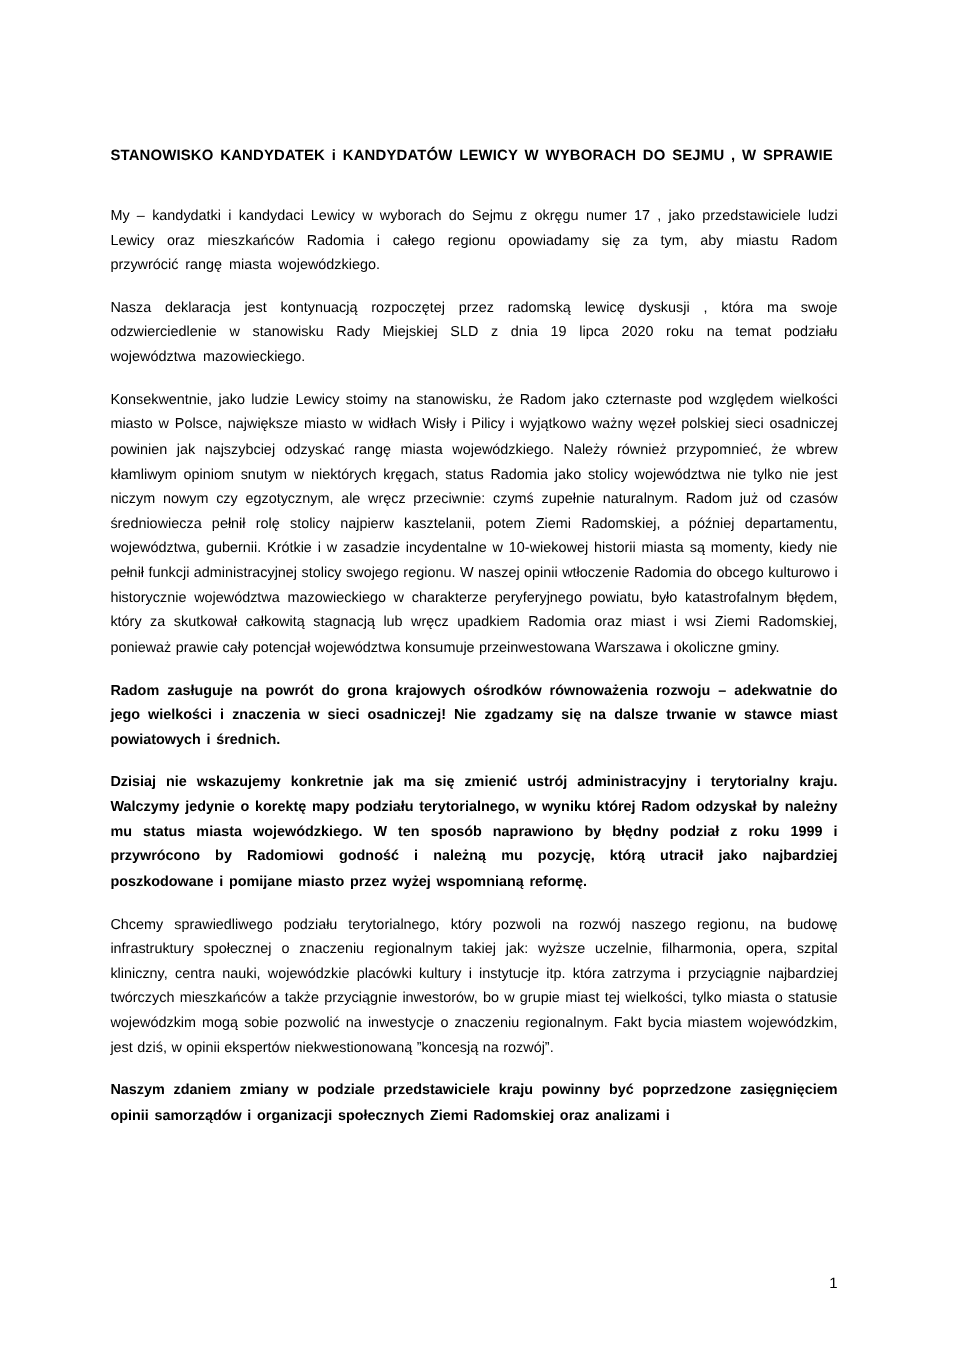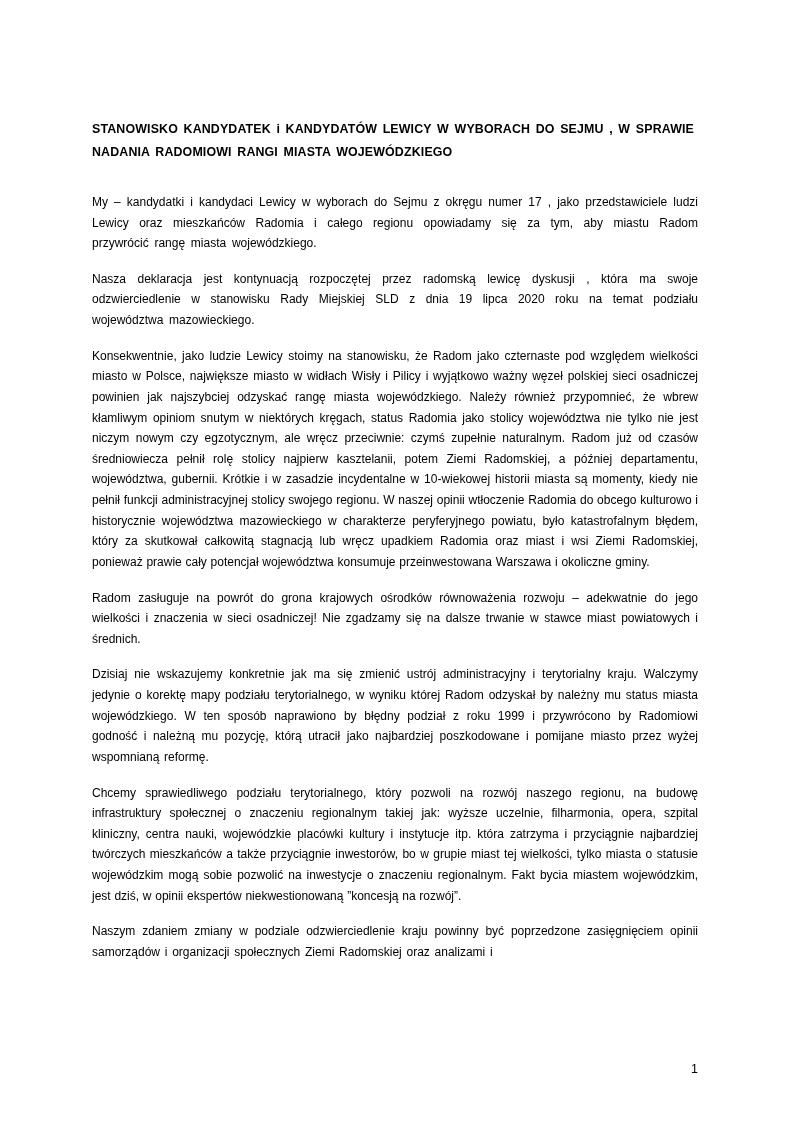--- a/index.html
+++ b/index.html
@@ -38,42 +38,42 @@
     line-height: 1.72;
     text-align: justify;
     margin: 0 0 15px 0;
     word-spacing: 0.4px;
   }
   p.para.spaced {
     word-spacing: 2.4px;
   }
   p.para.spaced2 {
     word-spacing: 1.4px;
+    font-weight: bold;
   }
   .page-number {
     position: absolute;
     right: 96px;
     bottom: 48px;
     font-size: 12.5px;
     line-height: 1;
   }
 </style>
 </head>
 <body>
 
 <div class="page">
 
   <div class="doc-title">
     <span class="line">STANOWISKO  KANDYDATEK  i  KANDYDATÓW  LEWICY  W  WYBORACH  DO  SEJMU , W  SPRAWIE</span>
-    <span class="line">NADANIA  RADOMIOWI  RANGI  MIASTA WOJEWÓDZKIEGO</span>
   </div>
 
   <p class="para spaced">My – kandydatki  i  kandydaci  Lewicy  w  wyborach do  Sejmu  z okręgu  numer  17 , jako przedstawiciele  ludzi   Lewicy oraz mieszkańców  Radomia  i całego regionu opowiadamy  się za tym, aby  miastu  Radom przywrócić   rangę  miasta  wojewódzkiego.</p>
   <p class="para spaced">Nasza  deklaracja  jest  kontynuacją rozpoczętej  przez  radomską lewicę dyskusji , która  ma  swoje odzwierciedlenie  w   stanowisku Rady  Miejskiej SLD  z dnia  19  lipca 2020  roku  na  temat podziału  województwa  mazowieckiego.</p>
   <p class="para">Konsekwentnie,   jako  ludzie   Lewicy  stoimy  na  stanowisku, że  Radom  jako czternaste   pod względem   wielkości   miasto w Polsce, największe miasto w widłach Wisły i Pilicy i wyjątkowo ważny węzeł polskiej sieci osadniczej powinien jak najszybciej  odzyskać  rangę miasta  wojewódzkiego. Należy również przypomnieć, że wbrew kłamliwym opiniom snutym w niektórych kręgach, status Radomia jako stolicy województwa nie tylko nie jest niczym nowym czy egzotycznym, ale wręcz przeciwnie: czymś zupełnie naturalnym. Radom już od czasów średniowiecza pełnił rolę stolicy najpierw kasztelanii, potem Ziemi Radomskiej, a później departamentu, województwa, gubernii. Krótkie i w zasadzie incydentalne w 10-wiekowej historii miasta są momenty, kiedy nie pełnił funkcji administracyjnej stolicy swojego regionu. W  naszej  opinii  wtłoczenie  Radomia  do obcego kulturowo i historycznie województwa  mazowieckiego  w  charakterze  peryferyjnego  powiatu,  było katastrofalnym błędem, który za skutkował całkowitą stagnacją lub wręcz upadkiem Radomia oraz miast i wsi Ziemi Radomskiej, ponieważ prawie cały potencjał województwa konsumuje przeinwestowana Warszawa i okoliczne gminy.</p>
   <p class="para spaced2">Radom  zasługuje na  powrót  do  grona krajowych ośrodków równoważenia rozwoju – adekwatnie do jego wielkości  i znaczenia w sieci osadniczej! Nie  zgadzamy  się  na  dalsze  trwanie  w  stawce  miast powiatowych  i średnich.</p>
   <p class="para spaced2">Dzisiaj  nie wskazujemy konkretnie jak ma  się  zmienić ustrój administracyjny  i  terytorialny kraju. Walczymy   jedynie  o  korektę   mapy  podziału  terytorialnego,  w  wyniku  której  Radom  odzyskał  by należny  mu  status  miasta  wojewódzkiego.  W  ten  sposób  naprawiono  by  błędny  podział  z  roku 1999  i  przywrócono  by  Radomiowi  godność i  należną  mu  pozycję, którą   utracił jako  najbardziej poszkodowane  i  pomijane  miasto   przez  wyżej  wspomnianą  reformę.</p>
   <p class="para">Chcemy  sprawiedliwego podziału  terytorialnego, który  pozwoli   na  rozwój  naszego regionu, na budowę  infrastruktury  społecznej o  znaczeniu  regionalnym takiej   jak: wyższe  uczelnie, filharmonia, opera, szpital  kliniczny, centra nauki, wojewódzkie placówki   kultury  i  instytucje  itp. która  zatrzyma  i  przyciągnie  najbardziej  twórczych  mieszkańców  a  także  przyciągnie  inwestorów, bo  w grupie miast tej wielkości, tylko  miasta o  statusie  wojewódzkim  mogą sobie  pozwolić  na inwestycje  o  znaczeniu  regionalnym. Fakt bycia  miastem  wojewódzkim,   jest dziś,  w  opinii ekspertów niekwestionowaną ”koncesją na rozwój”.</p>
-  <p class="para spaced2">Naszym  zdaniem zmiany  w  podziale  odzwierciedlenie kraju  powinny  być  poprzedzone zasięgnięciem  opinii  samorządów i organizacji społecznych Ziemi Radomskiej oraz  analizami  i</p>
+  <p class="para spaced2">Naszym  zdaniem zmiany  w  podziale  przedstawiciele kraju  powinny  być  poprzedzone zasięgnięciem  opinii  samorządów i organizacji społecznych Ziemi Radomskiej oraz  analizami  i</p>
 
   <div class="page-number">1</div>
 
 </div>
 
 </body></html>

